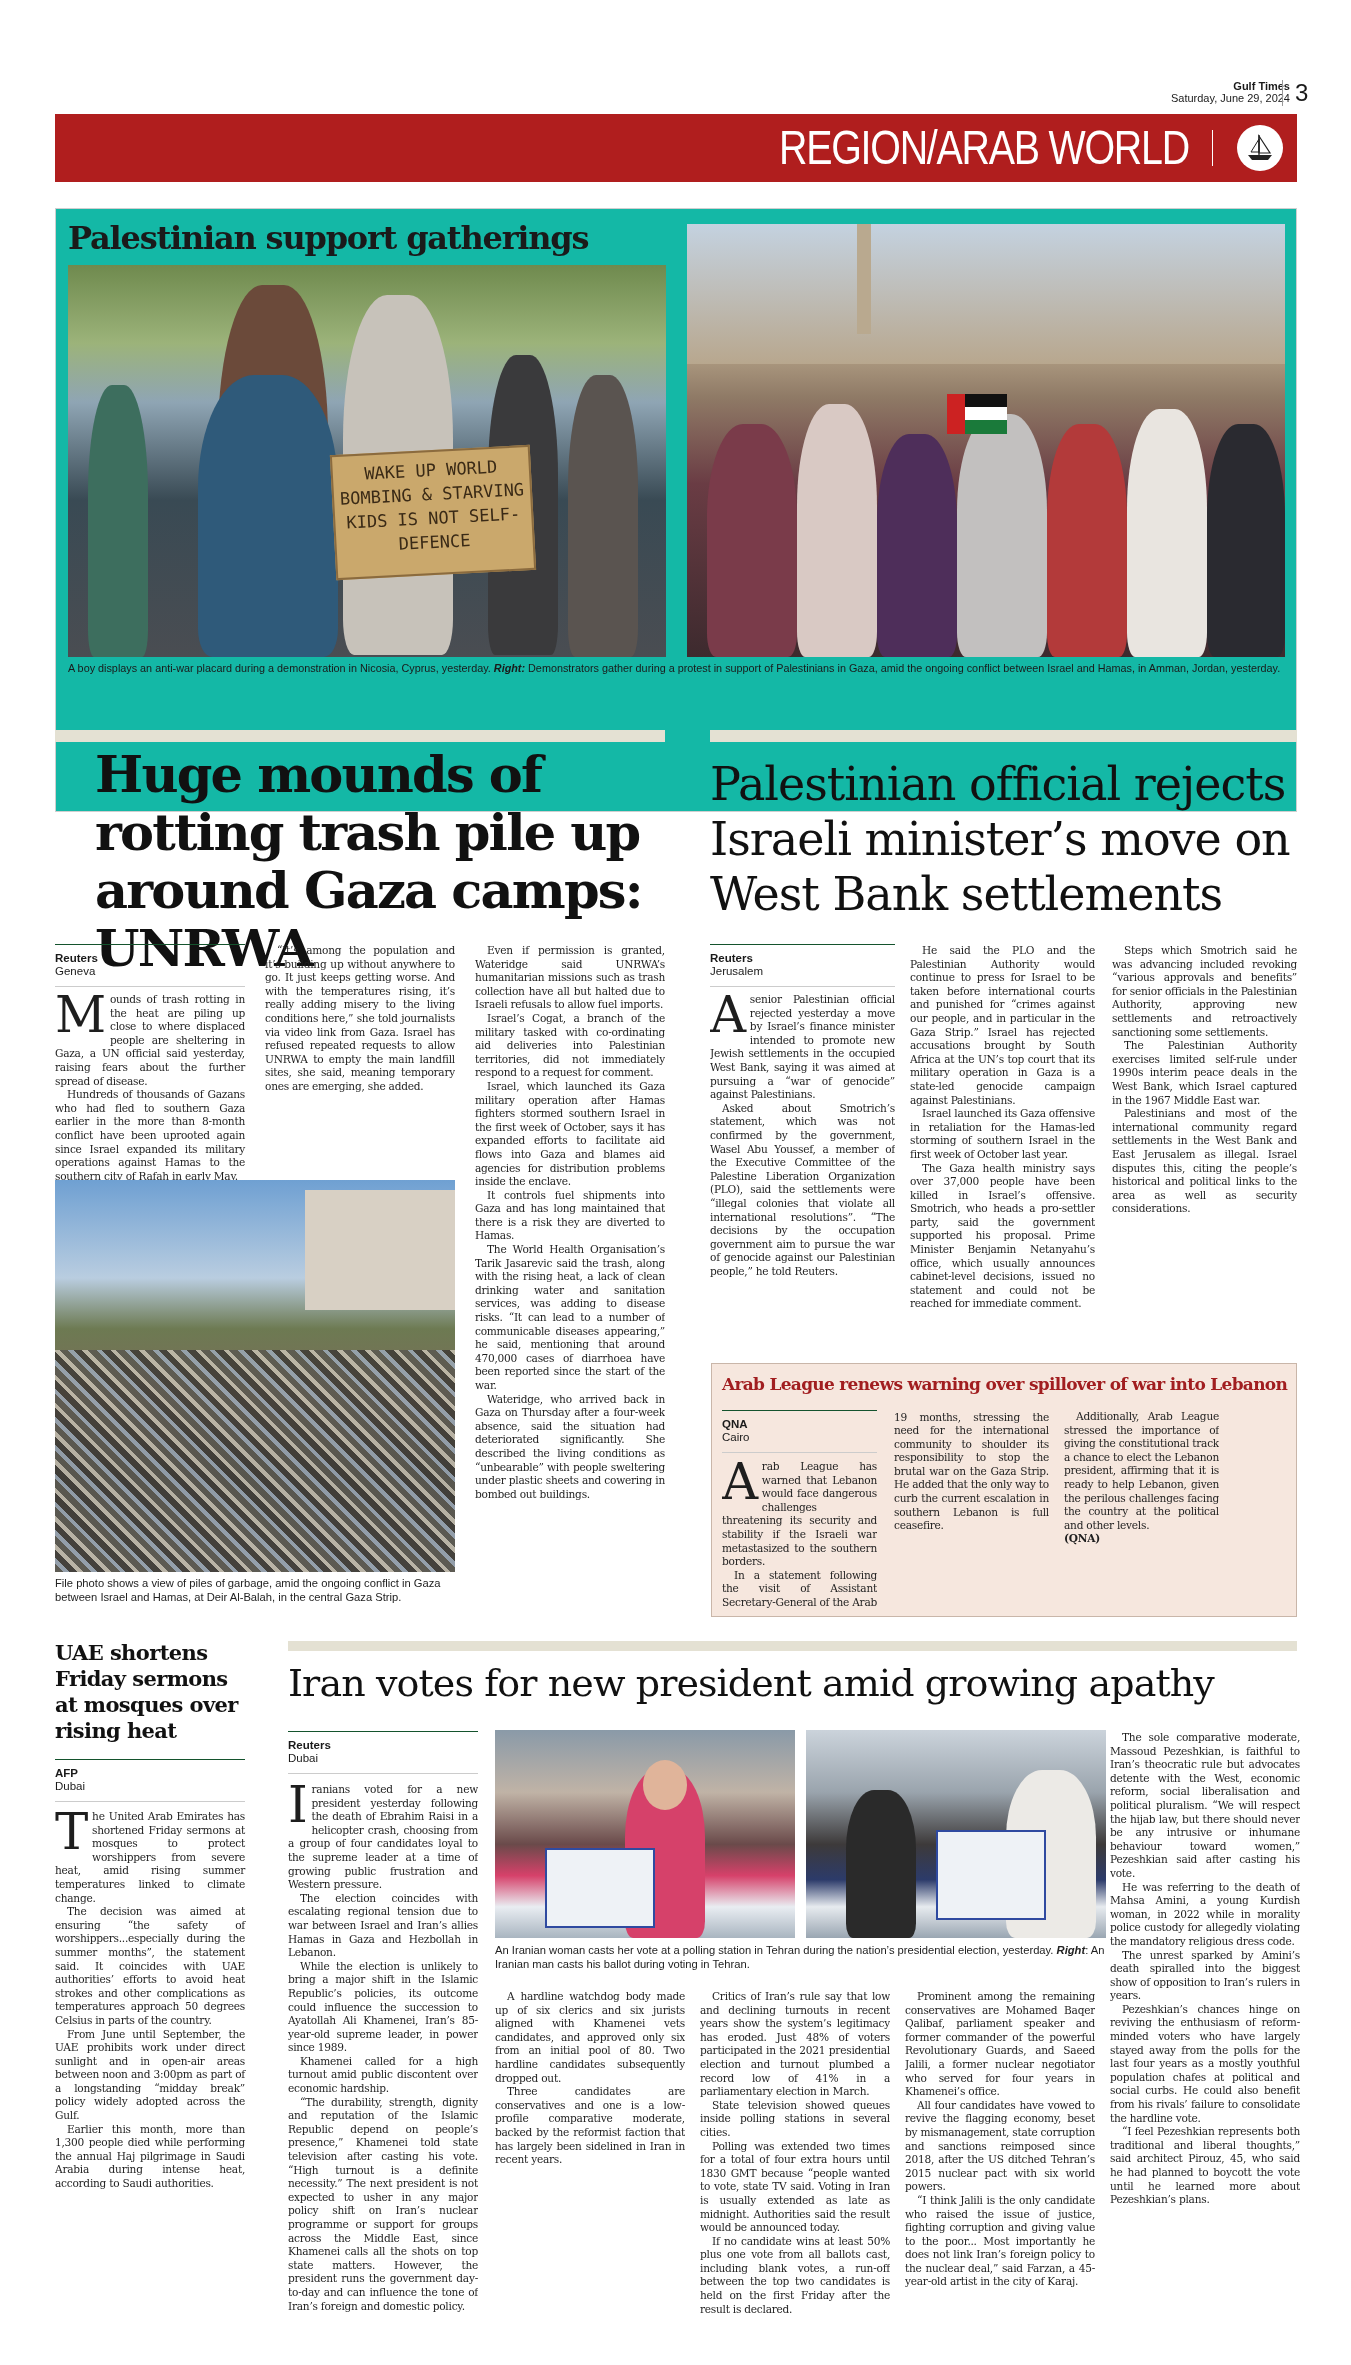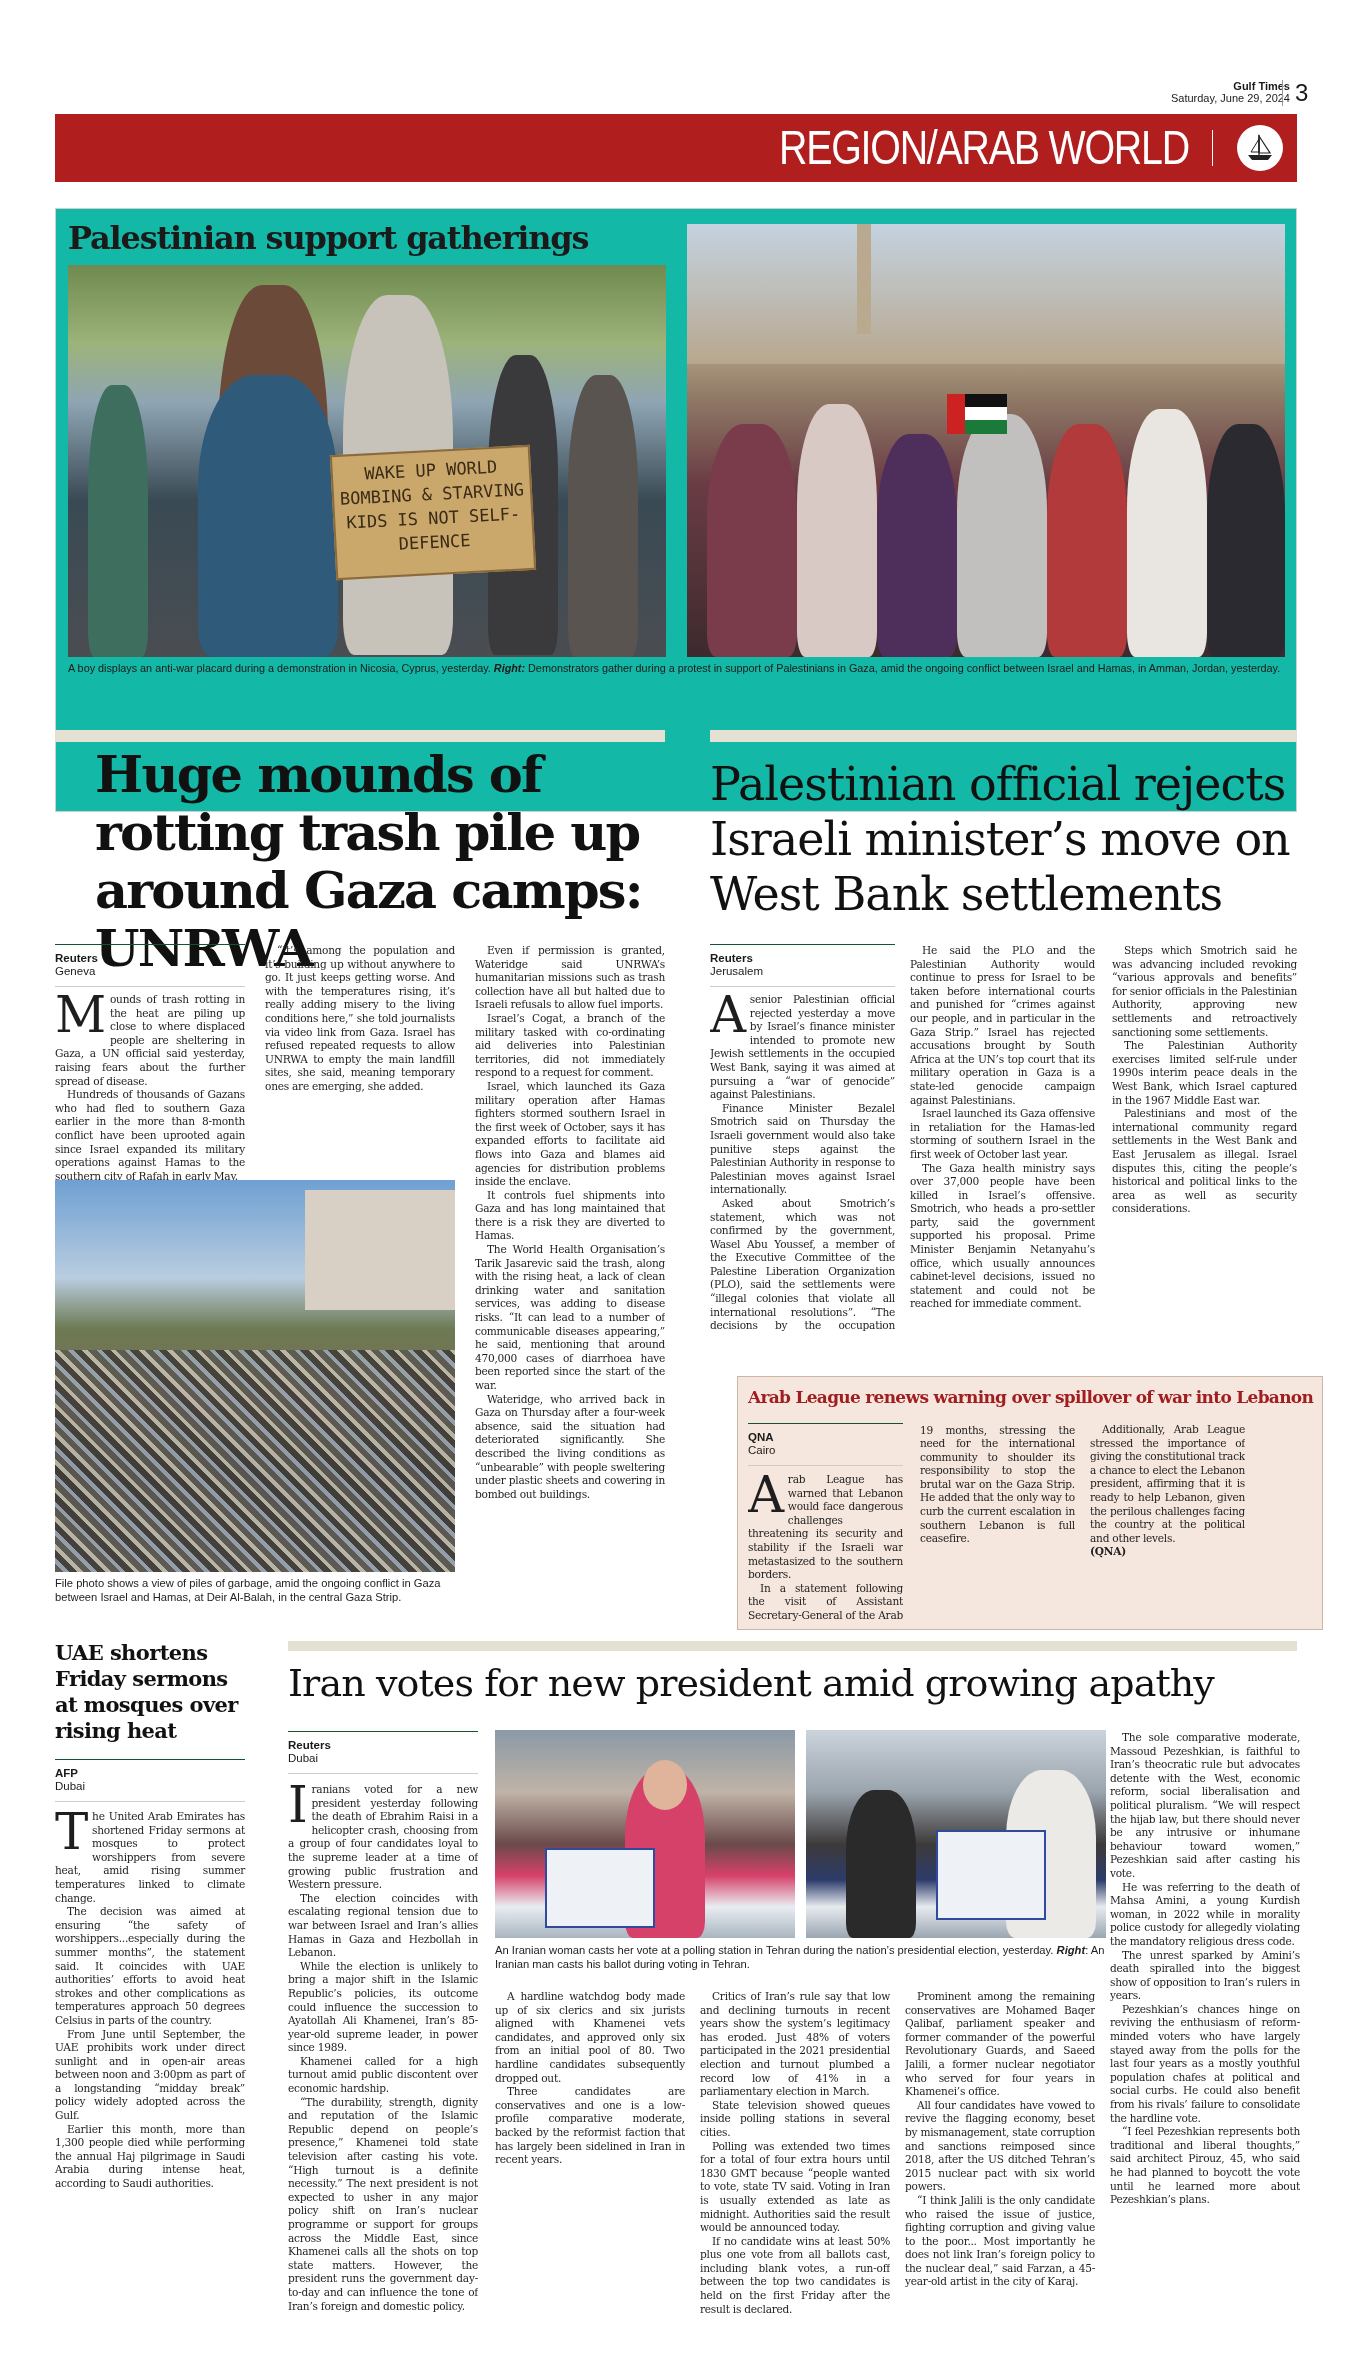--- a/index.html
+++ b/index.html
@@ -38,21 +38,21 @@
   .byline .place { font-size: 11.5px; line-height: 13px; }
 
   .col { position: absolute; font-family: "DejaVu Serif", serif; font-size: 10.6px; line-height: 13.6px; text-align: justify; hyphens: auto; color: #1e1e1e; letter-spacing: -0.25px; }
   .col p { text-indent: 12px; }
   .col p.first { text-indent: 0; }
   .drop { float: left; font-size: 50px; line-height: 40px; padding: 2px 4px 0 0; font-family: "DejaVu Serif", serif; }
 
   .ph-trash { position: absolute; left: 55px; top: 1180px; width: 400px; height: 392px; background: linear-gradient(180deg,#6fa0d2 0%,#b9cde0 25%,#6d7a52 38%,#7a6b5a 55%,#4a4842 75%,#6e6a66 100%); overflow: hidden; }
   .cap-small { position: absolute; font-family: "Liberation Sans", sans-serif; font-size: 11.2px; line-height: 14px; color: #222; }
 
-  .sidebar { position: absolute; left: 737px; top: 1363px; width: 586px; height: 254px; background: #f6e7de; border: 1px solid #c9b6a9; margin-top: 13px; }
+  .sidebar { position: absolute; left: 711px; top: 1363px; width: 586px; height: 254px; background: #f6e7de; border: 1px solid #c9b6a9; }
   .sidebar h3 { position: absolute; left: 10px; top: 9px; font-family: "DejaVu Serif", serif; color: #a11e20; font-weight: bold; font-size: 17px; letter-spacing: -0.7px; line-height: 22px; }
 
   .ph-iran1 { position: absolute; left: 495px; top: 1730px; width: 300px; height: 208px; background: linear-gradient(180deg,#8a9aa8 0%,#c0b3a6 30%,#6a4a4a 55%,#d6416a 70%,#e9edf2 85%,#a9b5c0 100%); overflow: hidden; }
   .ph-iran2 { position: absolute; left: 806px; top: 1730px; width: 300px; height: 208px; background: linear-gradient(180deg,#cbd3db 0%,#9aa4ad 30%,#3d3a3a 55%,#2c3b6a 72%,#e7ebef 85%,#9aa6b2 100%); overflow: hidden; }
   .ballot { position: absolute; background: #eef2f6; border: 2px solid #2f4aa0; }
 </style>
 </head>
 <body>
 
 <div class="masthead">
@@ -133,21 +133,20 @@
 </div>
 <div class="cap-small" style="left:55px;top:1576px;width:400px;">File photo shows a view of piles of garbage, amid the ongoing conflict in Gaza between Israel and Hamas, at Deir Al-Balah, in the central Gaza Strip.</div>
 
 <h1 class="headline h-wb">Palestinian official rejects Israeli minister’s move on West Bank settlements</h1>
 <div class="byline" style="left:710px;top:944px;width:185px;">
   <div class="agency">Reuters</div>
   <div class="place">Jerusalem</div>
 </div>
 <div class="col" style="left:710px;top:993px;width:185px;height:340px;overflow:hidden;">
   <p class="first"><span class="drop">A</span><span>senior Palestinian official rejected yesterday a move by Israel’s finance minister intended to promote new Jewish settlements in the occupied West Bank, saying it was aimed at pursuing a “war of genocide” against Palestinians.</span></p>
-  <p>Finance Minister Bezalel Smotrich said on Thursday the Israeli government would also take punitive steps against the Palestinian Authority in response to Palestinian moves against Israel internationally.</p>
   <p>Asked about Smotrich’s statement, which was not confirmed by the government, Wasel Abu Youssef, a member of the Executive Committee of the Palestine Liberation Organization (PLO), said the settlements were “illegal colonies that violate all international resolutions”. “The decisions by the occupation government aim to pursue the war of genocide against our Palestinian people,” he told Reuters.</p>
 </div>
 <div class="col" style="left:910px;top:944px;width:185px;height:395px;overflow:hidden;">
   <p>He said the PLO and the Palestinian Authority would continue to press for Israel to be taken before international courts and punished for “crimes against our people, and in particular in the Gaza Strip.” Israel has rejected accusations brought by South Africa at the UN’s top court that its military operation in Gaza is a state-led genocide campaign against Palestinians.</p>
   <p>Israel launched its Gaza offensive in retaliation for the Hamas-led storming of southern Israel in the first week of October last year.</p>
   <p>The Gaza health ministry says over 37,000 people have been killed in Israel’s offensive. Smotrich, who heads a pro-settler party, said the government supported his proposal. Prime Minister Benjamin Netanyahu’s office, which usually announces cabinet-level decisions, issued no statement and could not be reached for immediate comment.</p>
 </div>
 <div class="col" style="left:1112px;top:944px;width:185px;height:395px;overflow:hidden;">
   <p>Steps which Smotrich said he was advancing included revoking “various approvals and benefits” for senior officials in the Palestinian Authority, approving new settlements and retroactively sanctioning some settlements.</p>
   <p>The Palestinian Authority exercises limited self-rule under 1990s interim peace deals in the West Bank, which Israel captured in the 1967 Middle East war.</p>

